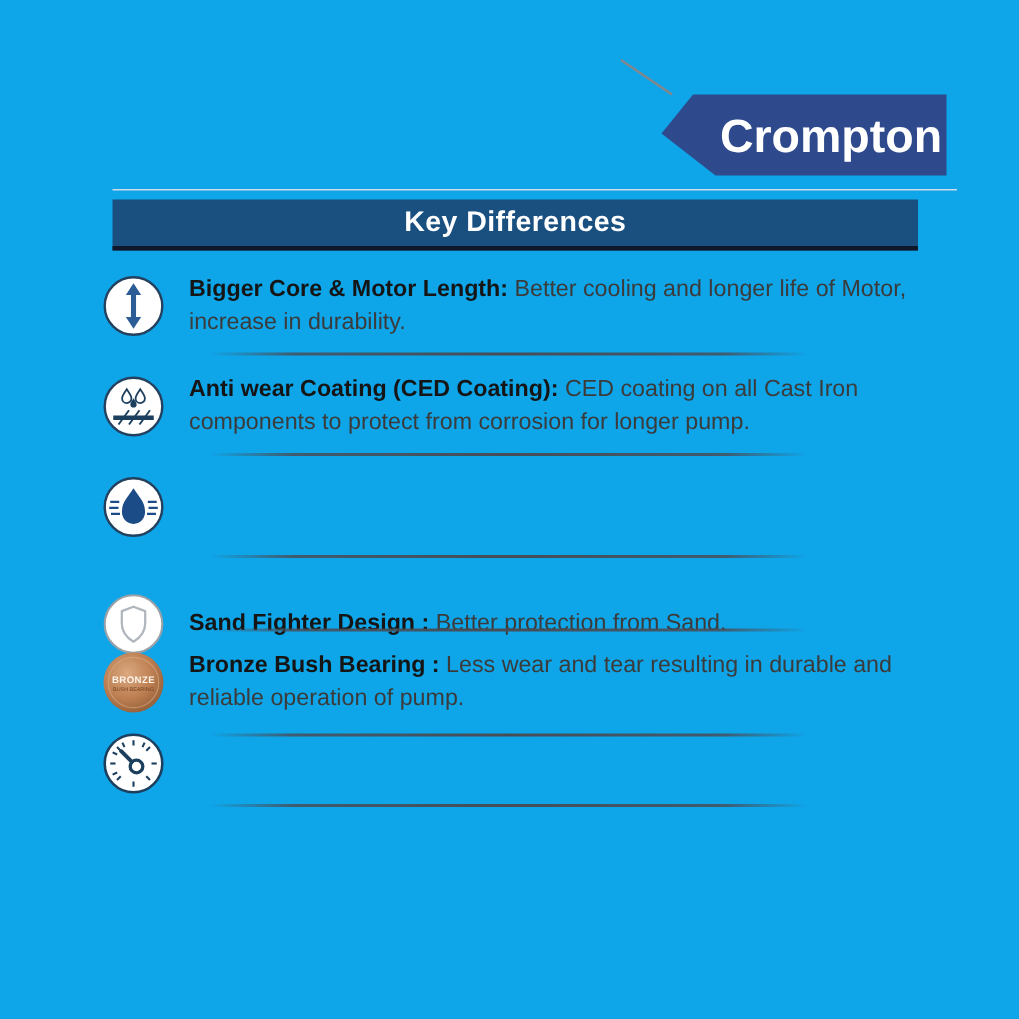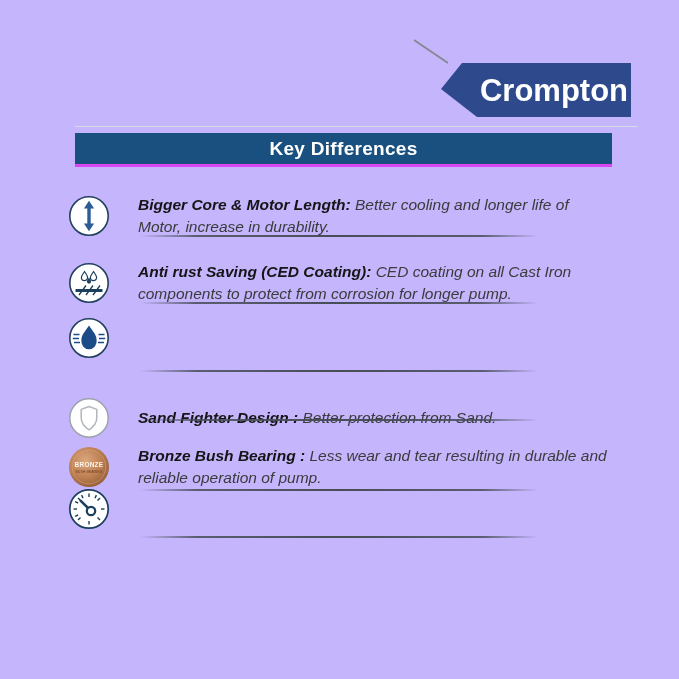--- a/index.html
+++ b/index.html
@@ -1,39 +1,39 @@
 <!DOCTYPE html>
 <html><head>
 <meta charset="utf-8">
 <style>
   html,body{margin:0;padding:0;background:#fff;}
   .page{
-    position:relative;width:679px;height:679px;background:#c4b5fd;overflow:hidden;
+    position:relative;width:679px;height:679px;background:#0ea5e9;overflow:hidden;
     font-family:"Liberation Sans","DejaVu Sans",sans-serif;
   }
   
   .logo-svg{position:absolute;left:398px;top:34px;width:242px;height:96px;}
   .logo-text{font-family:"Liberation Sans","DejaVu Sans",sans-serif;font-weight:bold;}
   .header-underline{position:absolute;left:75px;top:126px;width:563px;height:1px;background:#cfdce9;}
   
   .banner{
     position:absolute;left:75px;top:133px;width:537px;height:31px;
-    background:#1a5080;border-bottom:3px solid #d946ef;
+    background:#1a5080;border-bottom:3px solid #0f172a;
     display:flex;align-items:center;justify-content:center;
   }
   .banner span{color:#ffffff;font-size:19px;font-weight:bold;letter-spacing:.3px;}
   
   .row{
     position:absolute;left:68px;display:flex;align-items:center;gap:16px;width:560px;
   }
   .r1{top:182px}.r2{top:249px}.r3{top:317px}.r4{top:395px}.r5{top:433px}.r6{top:488px}.r7{top:549px}
   .ic{flex:0 0 42px;width:42px;height:42px;}
   .ic svg{display:block;width:42px;height:42px;}
   .txt{
-    margin:12px;width:492px;font-size:15.5px;line-height:21.5px;color:#3b3b3b;font-style:italic;
+    margin:0;width:492px;font-size:15.5px;line-height:21.5px;color:#3b3b3b;
   }
   .txt b{color:#151515;font-weight:bold;}
   
   .divider{
     position:absolute;left:140px;width:398px;height:2px;border-radius:1px;
     background:linear-gradient(to right, rgba(80,86,94,0), rgba(72,78,88,.85) 14%, #474d56 50%, rgba(72,78,88,.85) 86%, rgba(80,86,94,0));
   }
   .d1{top:235px}.d2{top:302px}.d3{top:370px}.d4{top:419px}.d5{top:489px}.d6{top:536px}
 </style>
 </head>
@@ -70,21 +70,21 @@
     <span class="ic">
       <svg viewBox="0 0 42 42">
         <circle cx="21" cy="21" r="19.2" fill="#fff" stroke="#23415f" stroke-width="1.6"></circle>
         <path d="M7.5 28.5 H34.5" stroke="#1d3f5e" stroke-width="3"></path>
         <path d="M11 33 L18 23.5 M18 33 L25 23.5 M25 33 L32 23.5" stroke="#1d3f5e" stroke-width="1.3" fill="none"></path>
         <path d="M16.5 9.5 c1.8 2.8 3.1 4.3 3.1 6.1 a3.1 3.1 0 1 1 -6.2 0 c0 -1.8 1.3 -3.3 3.1 -6.1 Z" fill="#fff" stroke="#1d3f5e" stroke-width="1.2"></path>
         <path d="M25.5 9.5 c1.8 2.8 3.1 4.3 3.1 6.1 a3.1 3.1 0 1 1 -6.2 0 c0 -1.8 1.3 -3.3 3.1 -6.1 Z" fill="#fff" stroke="#1d3f5e" stroke-width="1.2"></path>
         <path d="M21 15.5 c1.2 1.9 2.1 2.9 2.1 4.1 a2.1 2.1 0 1 1 -4.2 0 c0 -1.2 .9 -2.2 2.1 -4.1 Z" fill="#1d3f5e"></path>
       </svg>
     </span>
-    <p class="txt"><b>Anti rust Saving (CED Coating):</b><span> CED coating on all Cast Iron components to protect from corrosion for longer pump.</span></p>
+    <p class="txt"><b>Anti wear Coating (CED Coating):</b><span> CED coating on all Cast Iron components to protect from corrosion for longer pump.</span></p>
   </div>
   <div class="divider d2"></div>
 
   <div class="row r3">
     <span class="ic">
       <svg viewBox="0 0 42 42">
         <circle cx="21" cy="21" r="19.2" fill="#fff" stroke="#23415f" stroke-width="1.6"></circle>
         <path d="M21 8.5 C24.5 14 28.6 17.8 28.6 23 A7.7 8 0 1 1 13.4 23 C13.4 17.8 17.5 14 21 8.5 Z" fill="#1c4c87"></path>
         <path d="M5.5 17.5 H11.5 M4.8 21.5 H11 M6 25.5 H12" stroke="#1c4c87" stroke-width="1.5"></path>
         <path d="M30.5 17.5 H36.5 M31 21.5 H37.2 M30 25.5 H36" stroke="#1c4c87" stroke-width="1.5"></path>

